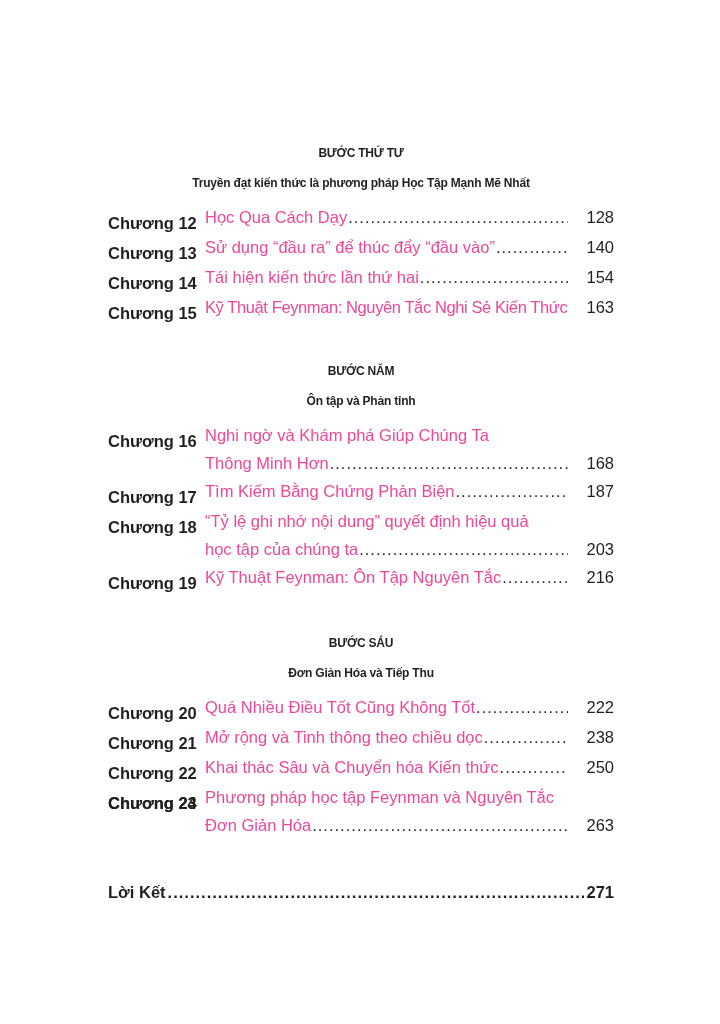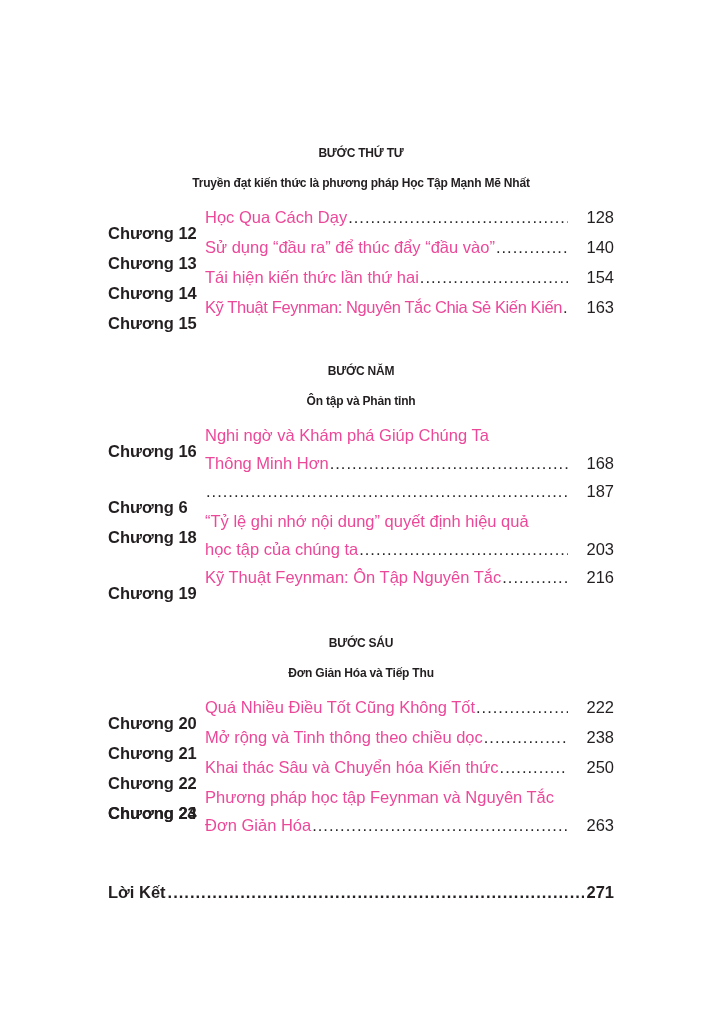--- a/index.html
+++ b/index.html
@@ -11,21 +11,21 @@
   .page { position: absolute; left: 108px; top: 0; width: 506px; }
   .section { position: absolute; left: 0; width: 506px; }
   .sec-title, .sec-sub {
     text-align: center; font-weight: bold; font-size: 12px; letter-spacing: -0.2px;
     white-space: nowrap;
   }
   .sec-title { height: 30px; line-height: 30px; }
   .sec-sub { height: 30px; line-height: 30px; }
   .entry { position: relative; width: 506px; font-size: 16.5px; }
   .entry .num {
-    position: absolute; left: 0; top: 16px; font-weight: bold; white-space: nowrap;
+    position: absolute; left: 0; top: 6px; font-weight: bold; white-space: nowrap;
   }
   .line {
     position: relative; margin-left: 97px; height: 30px; line-height: 30px;
     display: flex; align-items: baseline; white-space: nowrap;
   }
   .line .title { flex: 0 0 auto; color: #ec4899; }
   .line .dots {
     flex: 1 1 auto; overflow: hidden; color: #2a2627; letter-spacing: 1px; margin-left: 1px;
   }
   .line .dots::before {
@@ -70,21 +70,21 @@
       <span class="num" style="line-height:30px">Chương 14</span>
       <div class="line">
           <span class="title">Tái hiện kiến thức lần thứ hai </span>
           <span class="dots"></span>
           <span class="page-no">154</span>
         </div>
     </div>
     <div class="entry">
       <span class="num" style="line-height:30px">Chương 15</span>
       <div class="line">
-          <span class="title" style="letter-spacing:-0.4px">Kỹ Thuật Feynman: Nguyên Tắc Chia Sẻ Kiến Kiến </span>
+          <span class="title" style="letter-spacing:-0.4px">Kỹ Thuật Feynman: Nguyên Tắc Nghi Sẻ Kiến Thức </span>
           <span class="dots"></span>
           <span class="page-no">163</span>
         </div>
     </div>
   </div>
 
   <div class="section" style="top:356px;">
     <div class="sec-title">BƯỚC NĂM</div>
     <div class="sec-sub">Ôn tập và Phản tỉnh</div>
     <div style="height:4px"></div>
@@ -93,22 +93,23 @@
       <div class="line">
           <span class="title">Nghi ngờ và Khám phá Giúp Chúng Ta</span>
         </div>
       <div class="line" style="height:26px;line-height:26px">
           <span class="title">Thông Minh Hơn </span>
           <span class="dots"></span>
           <span class="page-no">168</span>
         </div>
     </div>
     <div class="entry">
-      <span class="num" style="line-height:30px">Chương 6</span>
+      <span class="num" style="line-height:30px">Chương 17</span>
       <div class="line">
+          <span class="title">Tìm Kiếm Bằng Chứng Phản Biện</span>
           <span class="dots"></span>
           <span class="page-no">187</span>
         </div>
     </div>
     <div class="entry">
       <span class="num" style="line-height:30px">Chương 18</span>
       <div class="line">
           <span class="title">“Tỷ lệ ghi nhớ nội dung” quyết định hiệu quả</span>
         </div>
       <div class="line" style="height:26px;line-height:26px">

